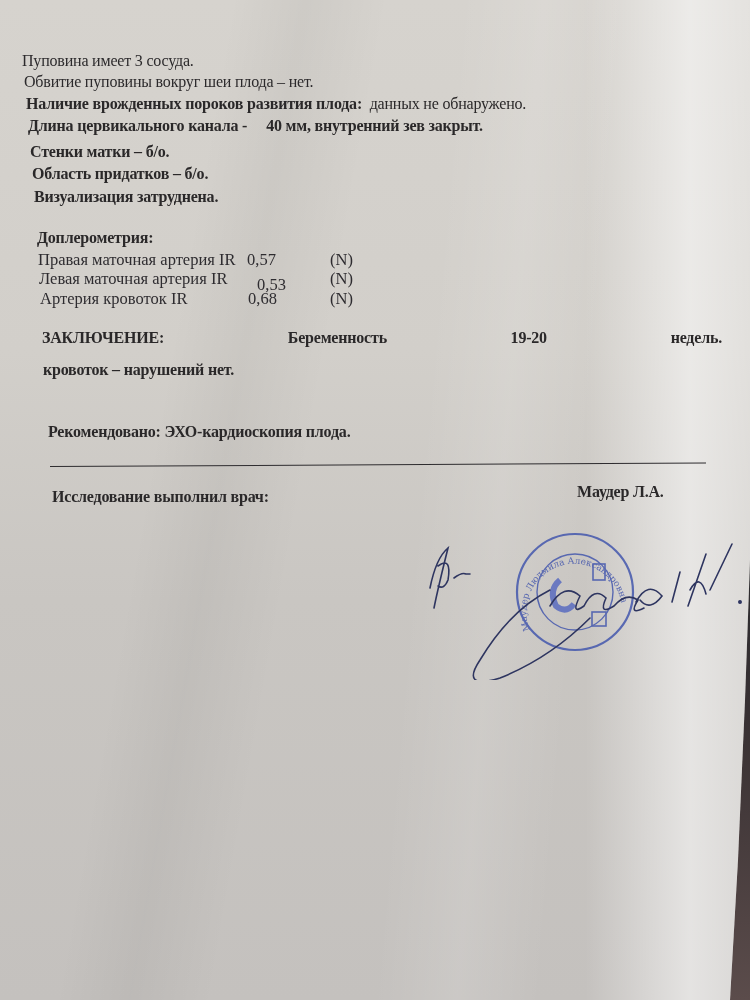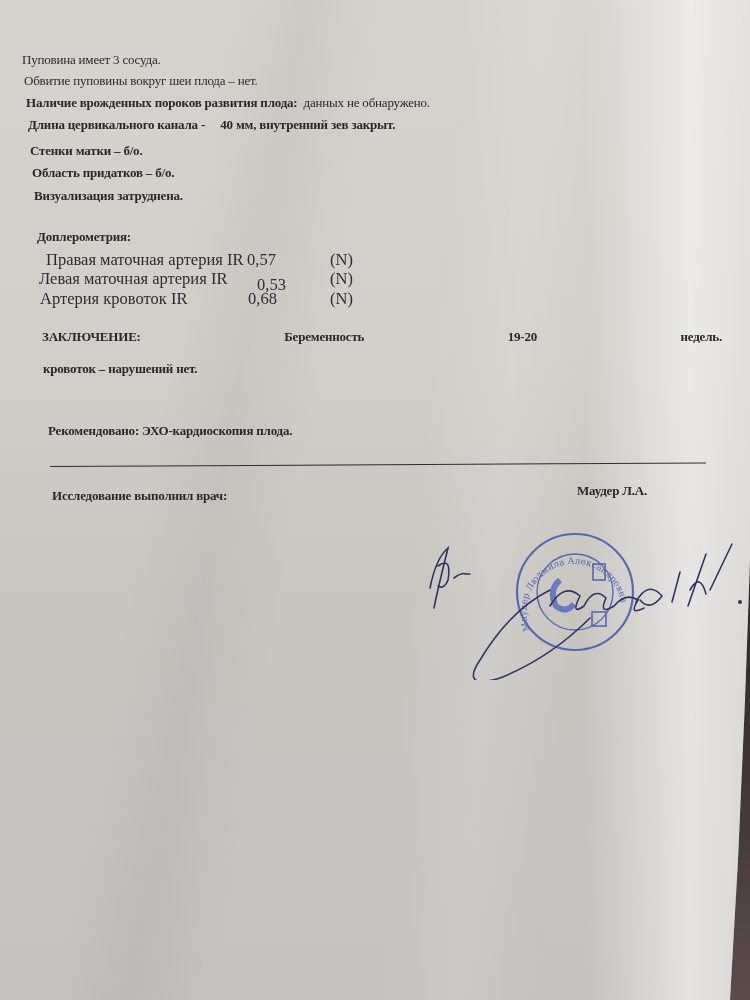--- a/index.html
+++ b/index.html
@@ -18,21 +18,21 @@
       background:
         linear-gradient(90deg, rgba(255,255,255,0) 0%, rgba(255,255,255,0) 78%, rgba(255,255,255,0.55) 92%, rgba(255,255,255,0.35) 100%),
         linear-gradient(180deg, #d6d3ce 0%, #d2cfca 35%, #c9c6c2 60%, #c4c1be 100%);
     }
     .paper::before {
       content:""; position:absolute; inset:0;
       background:
         linear-gradient(100deg, rgba(0,0,0,0) 25%, rgba(0,0,0,0.04) 33%, rgba(0,0,0,0) 42%),
         linear-gradient(95deg, rgba(255,255,255,0) 55%, rgba(255,255,255,0.12) 65%, rgba(255,255,255,0) 75%);
     }
-    .line { position:absolute; white-space:nowrap; color:#2c2a2c; font-size:13px; letter-spacing:-0.2px; }
+    .line { position:absolute; white-space:nowrap; color:#2c2a2c; font-size:16px; letter-spacing:-0.2px; }
     .b { font-weight:bold; color:#2a2829; }
     .normal { font-weight:normal; }
     .dop-row { position:absolute; white-space:nowrap; font-size:16.5px; color:#2e2c30; }
     .dop-row span { position:absolute; top:0; }
     .rule {
       position:absolute; left:50px; top:466px; width:656px; height:0;
       border-top:1.5px solid #2e2c2f; transform:rotate(-0.3deg); transform-origin:left;
     }
     .sig { position:absolute; left:400px; top:520px; width:350px; height:160px; }
   </style>
@@ -56,21 +56,21 @@
     <span>40 мм, внутренний зев закрыт.</span>
   </div>
 
   <div class="line b" style="left:30px;top:143px;">Стенки матки – б/о.</div>
   <div class="line b" style="left:32px;top:165px;">Область придатков – б/о.</div>
   <div class="line b" style="left:34px;top:188px;">Визуализация затруднена.</div>
 
   <div class="line b" style="left:37px;top:229px;">Доплерометрия:</div>
 
   <div class="dop-row" style="left:38px;top:250px;">
-    <span style="left:0;margin-left:8px;">Правая маточная артерия IR</span>
+    <span style="left:0;">Правая маточная артерия IR</span>
     <span style="left:209px;">0,57</span>
     <span style="left:292px;">(N)</span>
   </div>
   <div class="dop-row" style="left:39px;top:269px;">
     <span style="left:0;">Левая маточная артерия IR</span>
     <span style="left:218px;margin-top:6px;">0,53</span>
     <span style="left:291px;">(N)</span>
   </div>
   <div class="dop-row" style="left:40px;top:289px;">
     <span style="left:0;">Артерия кровоток IR</span>

